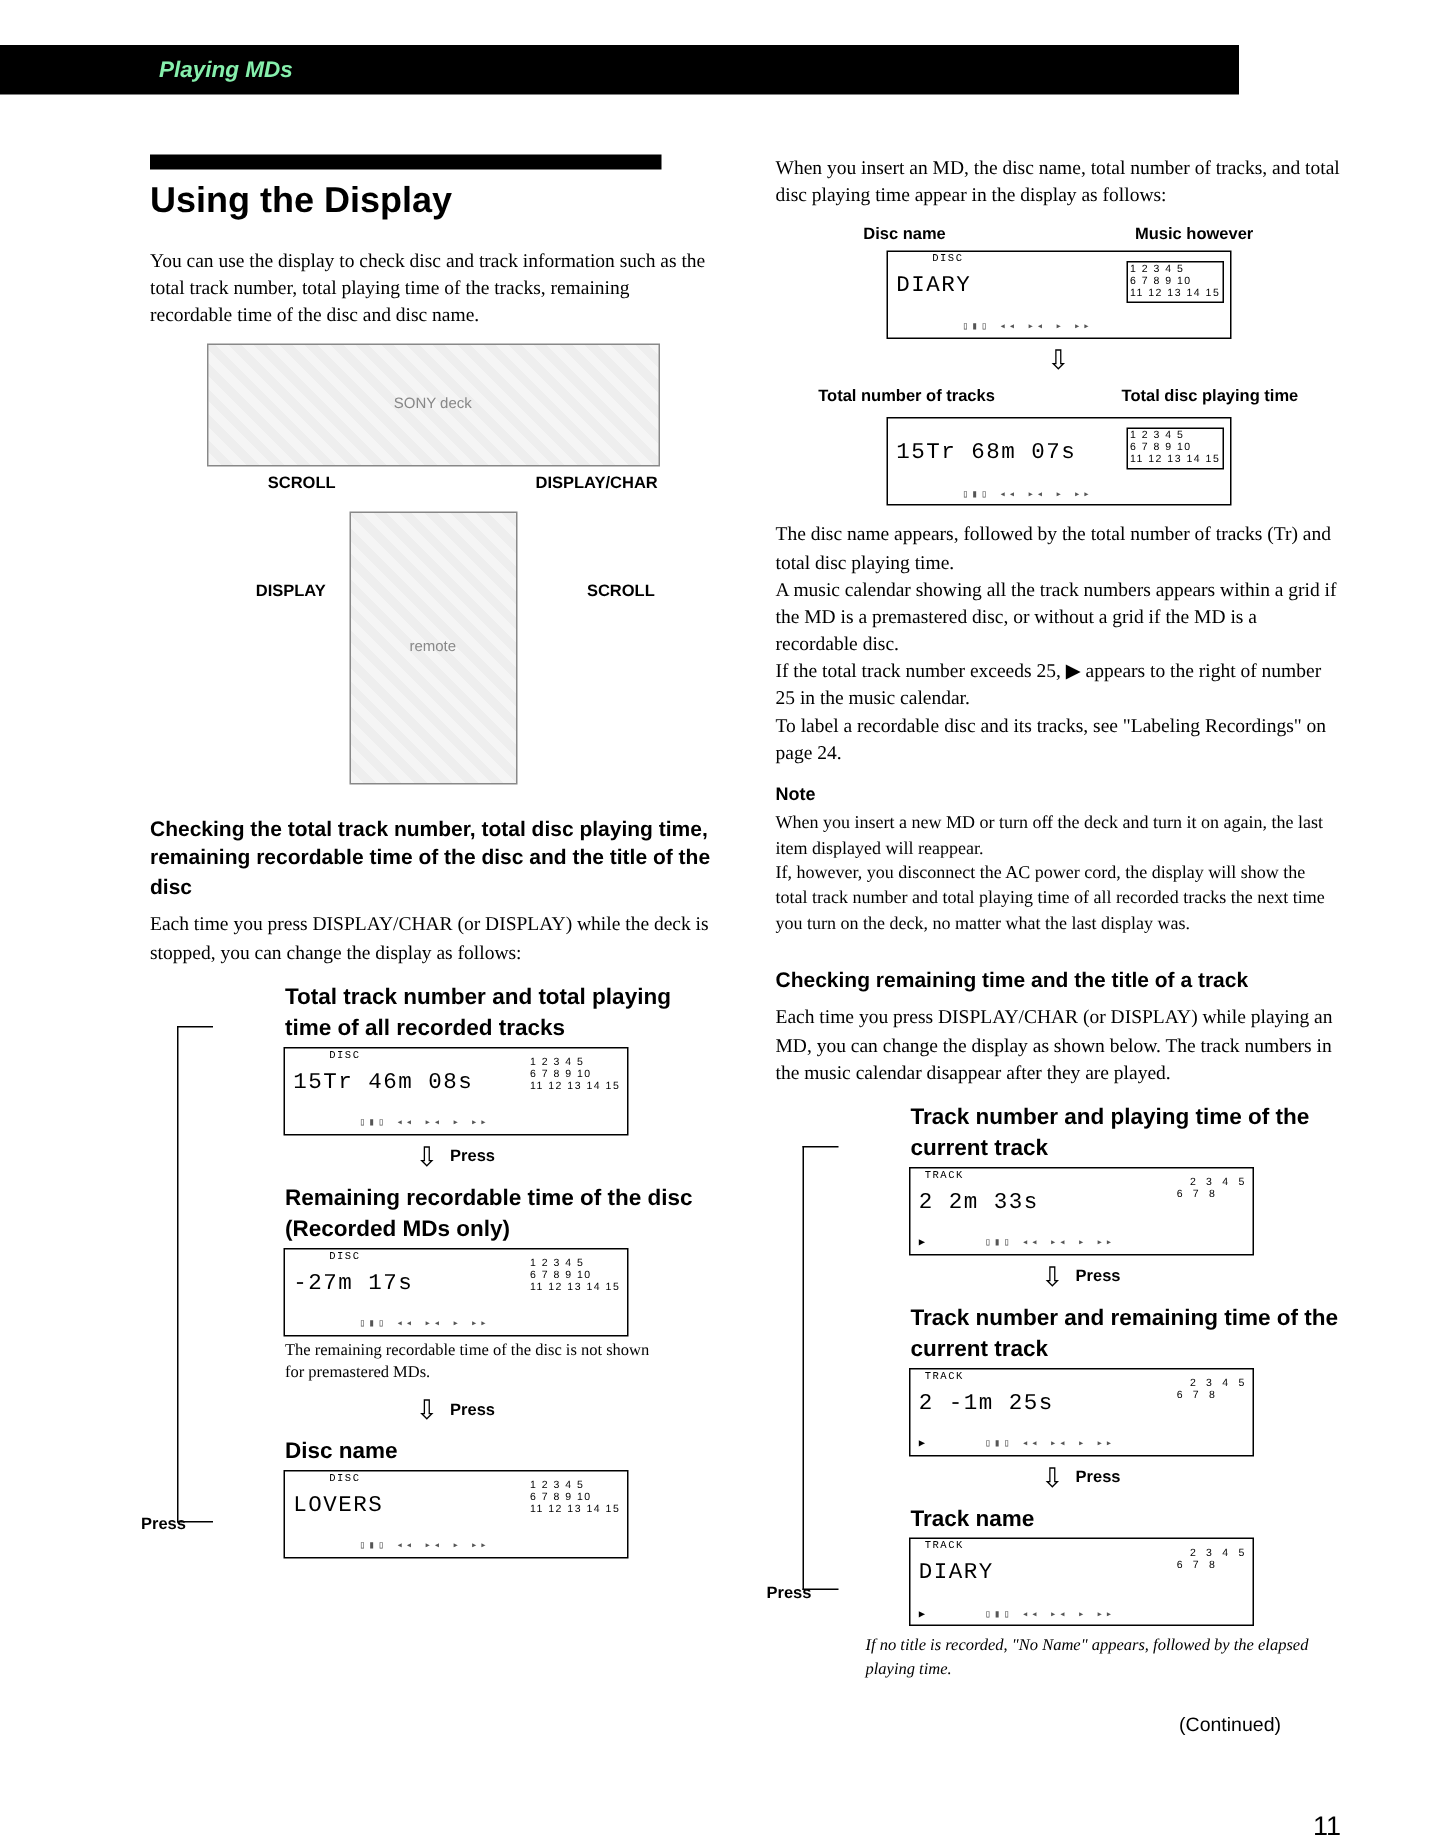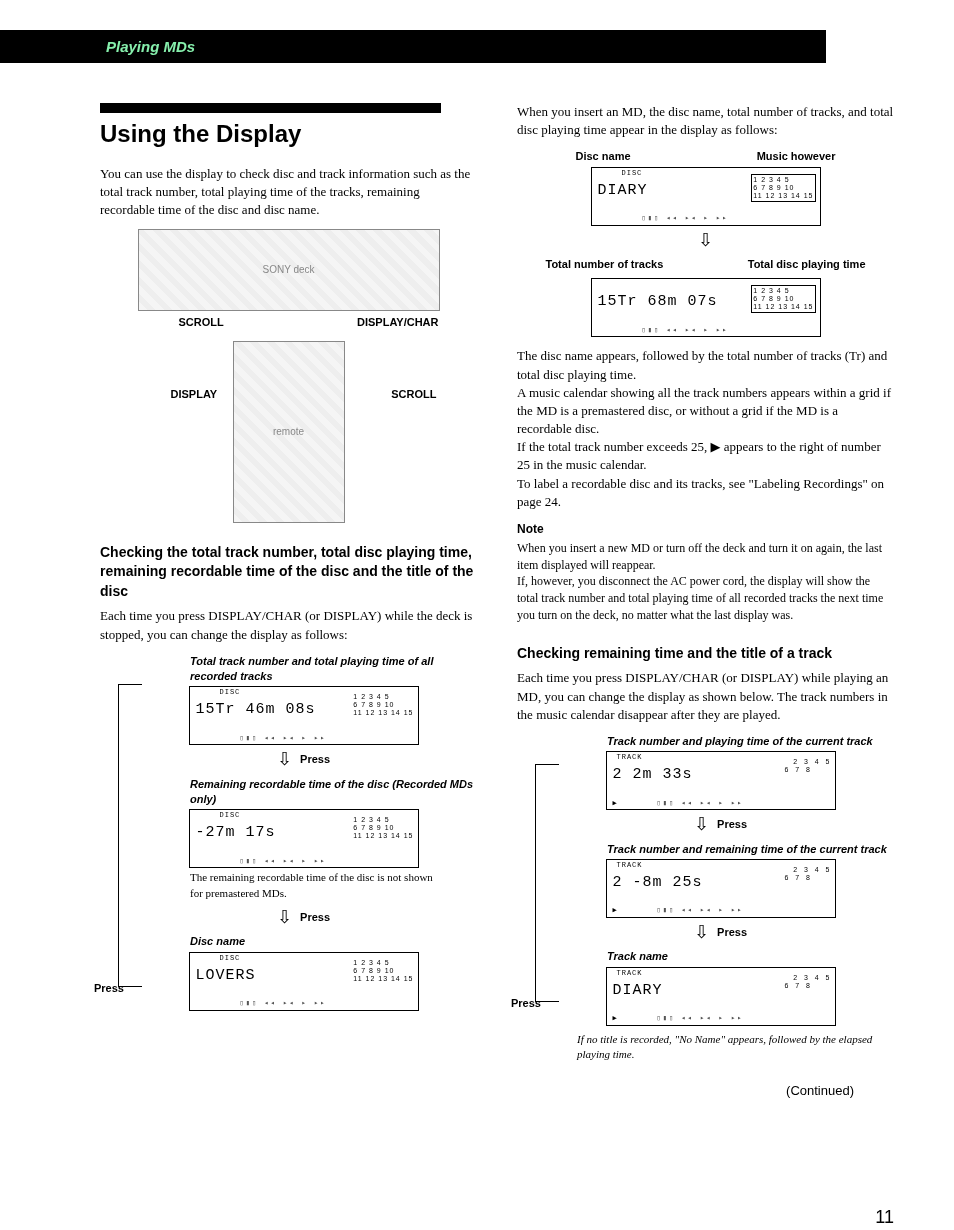--- a/index.html
+++ b/index.html
@@ -156,23 +156,22 @@
   }
   .press-row .arr { font-size: 18px; }
   .press-row .ptxt {
     font-family: Arial, sans-serif;
     font-weight: bold;
     font-size: 11px;
   }
   .sublabel {
     font-family: Arial, sans-serif;
     font-weight: bold;
-    font-size: 11px;
+    font-size: 15px;
     margin: 4px 0 2px 60px;
-    font-style: italic;
   }
   .subnote {
     font-size: 11px;
     margin: 2px 0 4px 60px;
     width: 250px;
   }
   .flow-wrap {
     position: relative;
     padding-left: 30px;
   }
@@ -362,21 +361,21 @@
           <div class="bottom-icons">▯▮▯ ◂◂ ▸◂ ▸ ▸▸</div>
         </div>
         <div class="press-row">
           <span class="arr">⇩</span>
           <span class="ptxt">Press</span>
         </div>
 
         <div class="sublabel">Track number and remaining time of the current track</div>
         <div class="lcd">
           <span class="tiny" style="left:10px;top:1px;">TRACK</span>
-          <span class="lcd-main">2      -8m  25s</span>
+          <span class="lcd-main">2      -1m  25s</span>
           <div class="cal" style="white-space:pre;">   2  3  4  5
 6  7  8</div>
           <span class="tiny" style="left:6px;bottom:1px;">▶</span>
           <div class="bottom-icons">▯▮▯ ◂◂ ▸◂ ▸ ▸▸</div>
         </div>
         <div class="press-row">
           <span class="arr">⇩</span>
           <span class="ptxt">Press</span>
         </div>
 

